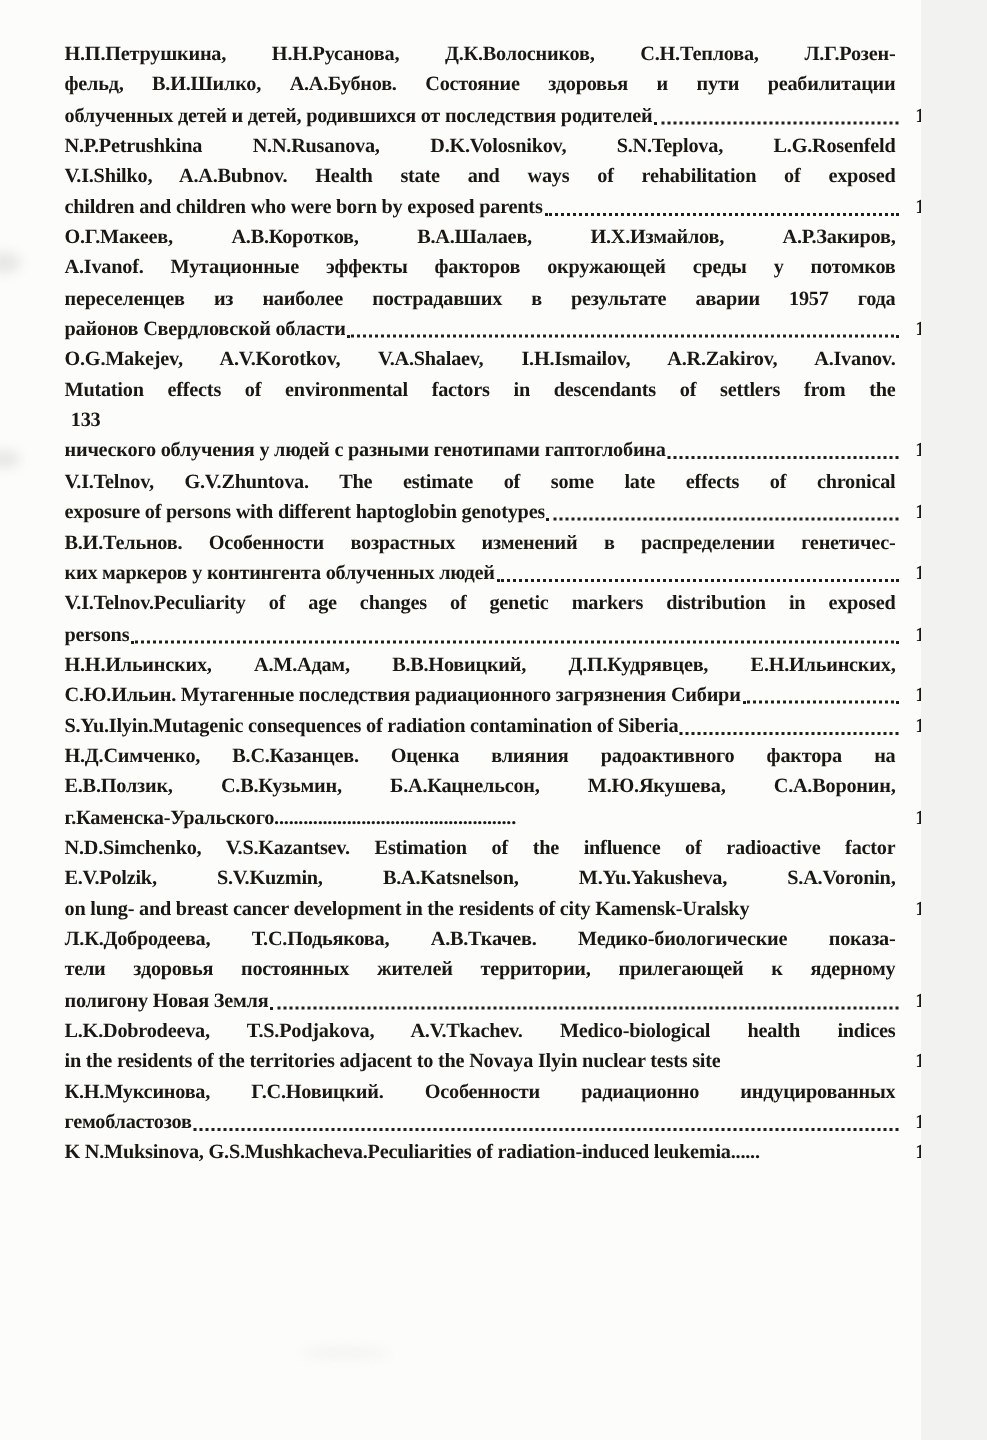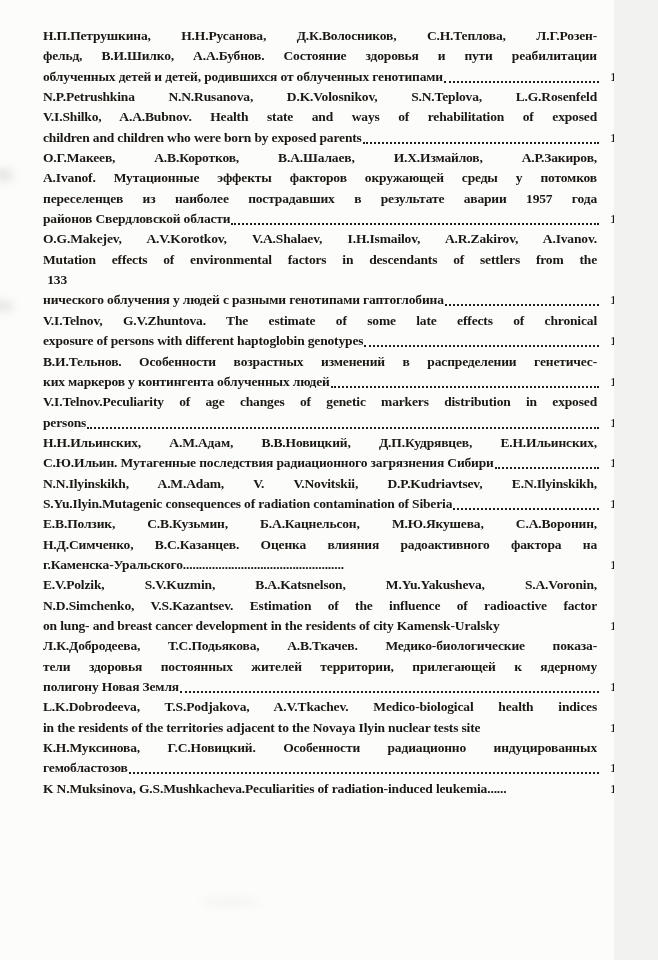--- a/index.html
+++ b/index.html
@@ -84,21 +84,21 @@
     <span class="t">Н.П.Петрушкина, Н.Н.Русанова, Д.К.Волосников, С.Н.Теплова, Л.Г.Розен-</span>
     
     
   </div>
       <div class="line justify">
     <span class="t">фельд, В.И.Шилко, А.А.Бубнов. Состояние здоровья и пути реабилитации</span>
     
     
   </div>
       <div class="line paged">
-    <span class="t">облученных детей и детей, родившихся от облученных генотипами</span>
+    <span class="t">облученных детей и детей, родившихся от последствия родителей</span>
     <span class="leader"></span>
     <span class="pg">126</span>
   </div>
       <div class="line justify">
     <span class="t">N.P.Petrushkina N.N.Rusanova, D.K.Volosnikov, S.N.Teplova, L.G.Rosenfeld</span>
     
     
   </div>
       <div class="line justify">
     <span class="t">V.I.Shilko, A.A.Bubnov. Health state and ways of rehabilitation of exposed</span>
@@ -182,52 +182,47 @@
       <div class="line justify">
     <span class="t">Н.Н.Ильинских, А.М.Адам, В.В.Новицкий, Д.П.Кудрявцев, Е.Н.Ильинских,</span>
     
     
   </div>
       <div class="line paged">
     <span class="t">С.Ю.Ильин. Мутагенные последствия радиационного загрязнения Сибири</span>
     <span class="leader"></span>
     <span class="pg">140</span>
   </div>
-      <div class="line justify">
-    <span class="t">N.N.Ilyinskikh, A.M.Adam, V. V.Novitskii, D.P.Kudriavtsev, E.N.Ilyinskikh,</span>
-    
-    
-  </div>
       <div class="line paged">
     <span class="t">S.Yu.Ilyin.Mutagenic consequences of radiation contamination of Siberia</span>
     <span class="leader"></span>
     <span class="pg">141</span>
   </div>
       <div class="line justify">
+    <span class="t">Н.Д.Симченко, В.С.Казанцев. Оценка влияния радоактивного фактора на</span>
+    
+    
+  </div>
+      <div class="line justify">
     <span class="t">Е.В.Ползик, С.В.Кузьмин, Б.А.Кацнельсон, М.Ю.Якушева, С.А.Воронин,</span>
     
     
   </div>
-      <div class="line justify">
-    <span class="t">Н.Д.Симченко, В.С.Казанцев. Оценка влияния радоактивного фактора на</span>
-    
-    
-  </div>
       <div class="line paged">
     <span class="t">г.Каменска-Уральского..................................................</span>
 
     <span class="pg">143</span>
   </div>
       <div class="line justify">
+    <span class="t">N.D.Simchenko, V.S.Kazantsev. Estimation of the influence of radioactive factor</span>
+    
+    
+  </div>
+      <div class="line justify">
     <span class="t">E.V.Polzik, S.V.Kuzmin, B.A.Katsnelson, M.Yu.Yakusheva, S.A.Voronin,</span>
-    
-    
-  </div>
-      <div class="line justify">
-    <span class="t">N.D.Simchenko, V.S.Kazantsev. Estimation of the influence of radioactive factor</span>
     
     
   </div>
       <div class="line paged">
     <span class="t">on lung- and breast cancer development in the residents of city Kamensk-Uralsky</span>
 
     <span class="pg">144</span>
   </div>
       <div class="line justify">
     <span class="t">Л.К.Добродеева, Т.С.Подьякова, А.В.Ткачев. Медико-биологические показа-</span>

